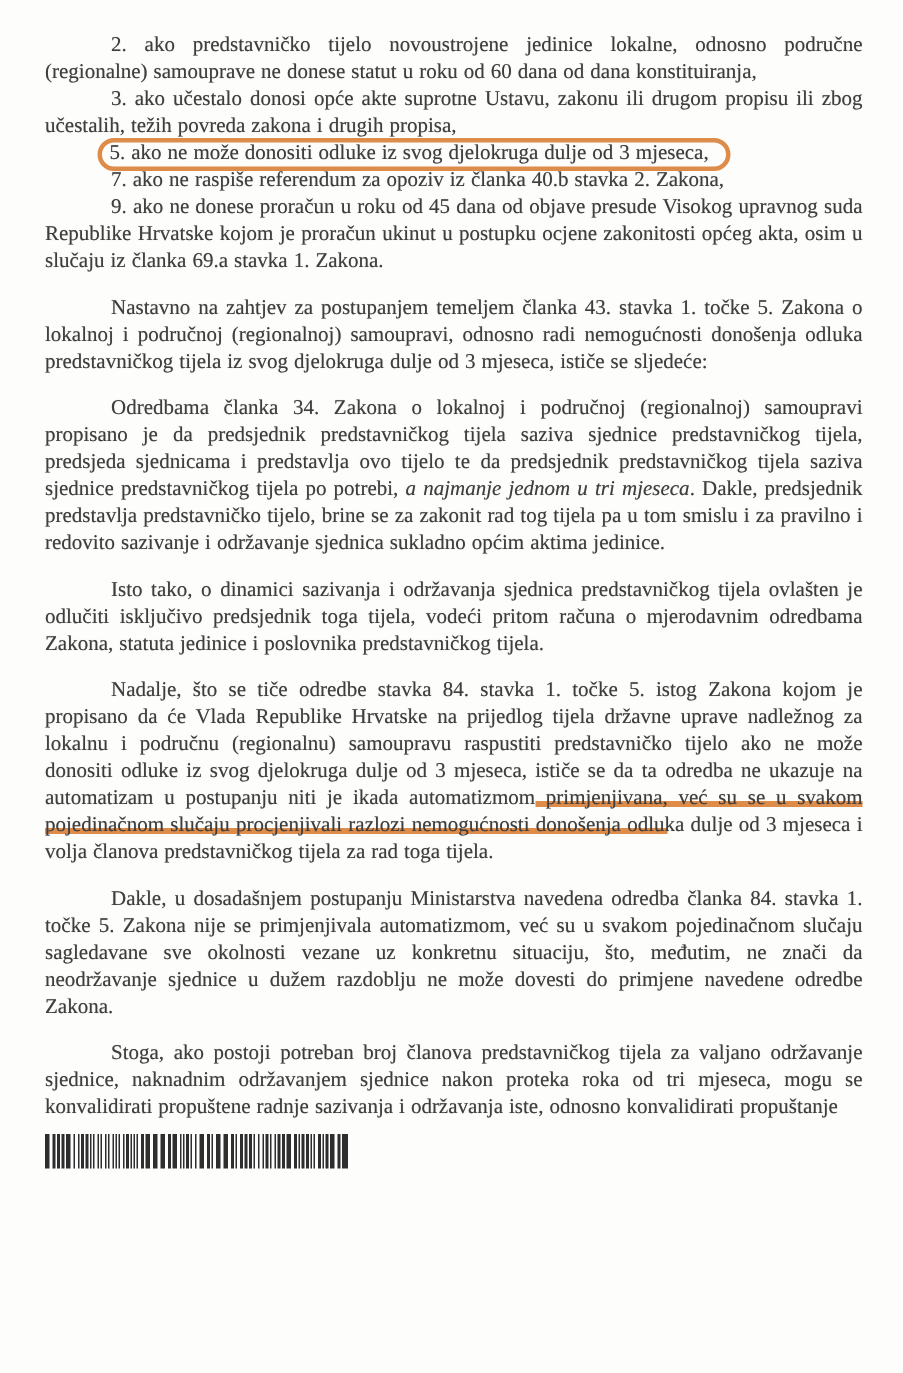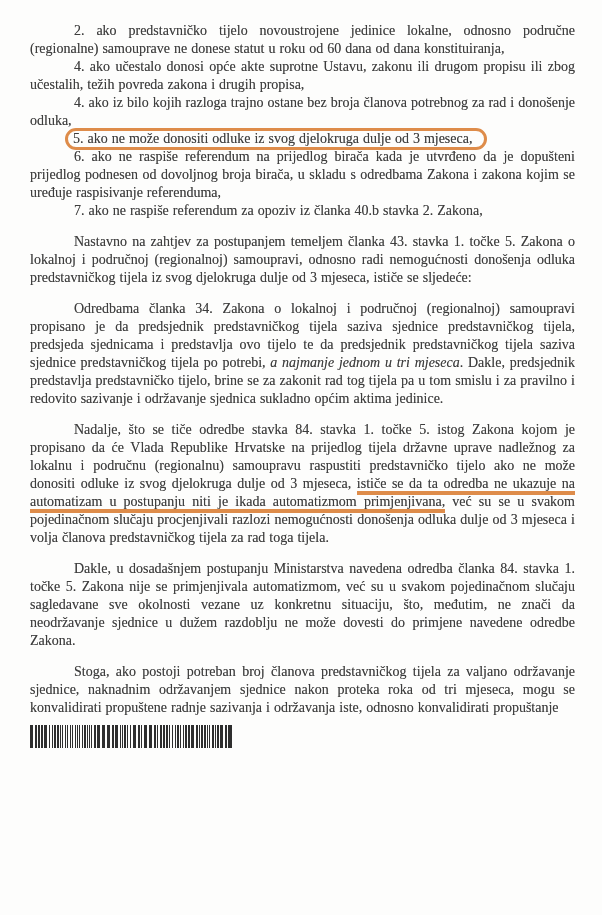--- a/index.html
+++ b/index.html
@@ -28,21 +28,21 @@
     line-height:18px;
     color:var(--ink);
     text-shadow:0 0 0.5px rgba(70,70,70,0.55);
     word-spacing:0.5px;
   }
   .paragraphs p.spaced{margin-top:13px;}
   .seg-normal{}
   .seg-italic{font-style:italic;}
   .seg-underline{
     border-bottom:4px solid var(--annotation);
-    padding-bottom:0;
+    padding-bottom:12px;
   }
   .seg-circled{
     border:3px solid var(--annotation);
     border-radius:11px;
     padding:0 12px 1px 5px;
     margin-left:-9px;
     white-space:nowrap;
   }
   .barcode-block{margin-top:8px;}
   .barcode{
@@ -52,27 +52,27 @@
   .barcode span{flex:0 0 auto;}
   .barcode .bar{background:#2e2e2e;}
   .barcode .gap{background:transparent;}
 </style>
 </head>
 <body>
 
 <div class="page">
   <div class="paragraphs" id="paragraphs">
       <p><span class="seg-normal">2. ako predstavničko tijelo novoustrojene jedinice lokalne, odnosno područne (regionalne) samouprave ne donese statut u roku od 60 dana od dana konstituiranja,</span></p>
-      <p><span class="seg-normal">4. ako učestalo donosi opće akte suprotne Ustavu, zakonu ili drugom propisu ili zbog učestalih, težih povreda zakona i drugih propisa,</span></p>
-      <p><span class="seg-normal">4. ako iz bilo kojih razloga trajno ostane bez broja članova potrebnog za rad i donošenje odluka,</span></p>
+      <p><span class="seg-normal">3. ako učestalo donosi opće akte suprotne Ustavu, zakonu ili drugom propisu ili zbog učestalih, težih povreda zakona i drugih propisa,</span></p>
       <p><span class="seg-circled">5. ako ne može donositi odluke iz svog djelokruga dulje od 3 mjeseca,</span></p>
-      <p><span class="seg-normal">6. ako ne raspiše referendum na prijedlog birača kada je utvrđeno da je dopušteni prijedlog podnesen od dovoljnog broja birača, u skladu s odredbama Zakona i zakona kojim se uređuje raspisivanje referenduma,</span></p>
       <p><span class="seg-normal">7. ako ne raspiše referendum za opoziv iz članka 40.b stavka 2. Zakona,</span></p>
+      <p><span class="seg-normal">9. ako ne donese proračun u roku od 45 dana od objave presude Visokog upravnog suda Republike Hrvatske kojom je proračun ukinut u postupku ocjene zakonitosti općeg akta, osim u slučaju iz članka 69.a stavka 1. Zakona.</span></p>
       <p class="spaced"><span class="seg-normal">Nastavno na zahtjev za postupanjem temeljem članka 43. stavka 1. točke 5. Zakona o lokalnoj i područnoj (regionalnoj) samoupravi, odnosno radi nemogućnosti donošenja odluka predstavničkog tijela iz svog djelokruga dulje od 3 mjeseca, ističe se sljedeće:</span></p>
       <p class="spaced"><span class="seg-normal">Odredbama članka 34. Zakona o lokalnoj i područnoj (regionalnoj) samoupravi propisano je da predsjednik predstavničkog tijela saziva sjednice predstavničkog tijela, predsjeda sjednicama i predstavlja ovo tijelo te da predsjednik predstavničkog tijela saziva sjednice predstavničkog tijela po potrebi, </span><span class="seg-italic">a najmanje jednom u tri mjeseca</span><span class="seg-normal">. Dakle, predsjednik predstavlja predstavničko tijelo, brine se za zakonit rad tog tijela pa u tom smislu i za pravilno i redovito sazivanje i održavanje sjednica sukladno općim aktima jedinice.</span></p>
+      <p class="spaced"><span class="seg-normal">Isto tako, o dinamici sazivanja i održavanja sjednica predstavničkog tijela ovlašten je odlučiti isključivo predsjednik toga tijela, vodeći pritom računa o mjerodavnim odredbama Zakona, statuta jedinice i poslovnika predstavničkog tijela.</span></p>
       <p class="spaced"><span class="seg-normal">Nadalje, što se tiče odredbe stavka 84. stavka 1. točke 5. istog Zakona kojom je propisano da će Vlada Republike Hrvatske na prijedlog tijela državne uprave nadležnog za lokalnu i područnu (regionalnu) samoupravu raspustiti predstavničko tijelo ako ne može donositi odluke iz svog djelokruga dulje od 3 mjeseca, </span><span class="seg-underline">ističe se da ta odredba ne ukazuje na automatizam u postupanju niti je ikada automatizmom primjenjivana,</span><span class="seg-normal"> već su se u svakom pojedinačnom slučaju procjenjivali razlozi nemogućnosti donošenja odluka dulje od 3 mjeseca i volja članova predstavničkog tijela za rad toga tijela.</span></p>
       <p class="spaced"><span class="seg-normal">Dakle, u dosadašnjem postupanju Ministarstva navedena odredba članka 84. stavka 1. točke 5. Zakona nije se primjenjivala automatizmom, već su u svakom pojedinačnom slučaju sagledavane sve okolnosti vezane uz konkretnu situaciju, što, međutim, ne znači da neodržavanje sjednice u dužem razdoblju ne može dovesti do primjene navedene odredbe Zakona.</span></p>
       <p class="spaced"><span class="seg-normal">Stoga, ako postoji potreban broj članova predstavničkog tijela za valjano održavanje sjednice, naknadnim održavanjem sjednice nakon proteka roka od tri mjeseca, mogu se konvalidirati propuštene radnje sazivanja i održavanja iste, odnosno konvalidirati propuštanje</span></p>
     </div>
   <div class="barcode-block">
     <div class="barcode" id="barcode">
         <span class="bar" style="width: 3px;"></span>
         <span class="gap" style="width: 2px;"></span>
         <span class="bar" style="width: 2px;"></span>
         <span class="gap" style="width: 1px;"></span>

